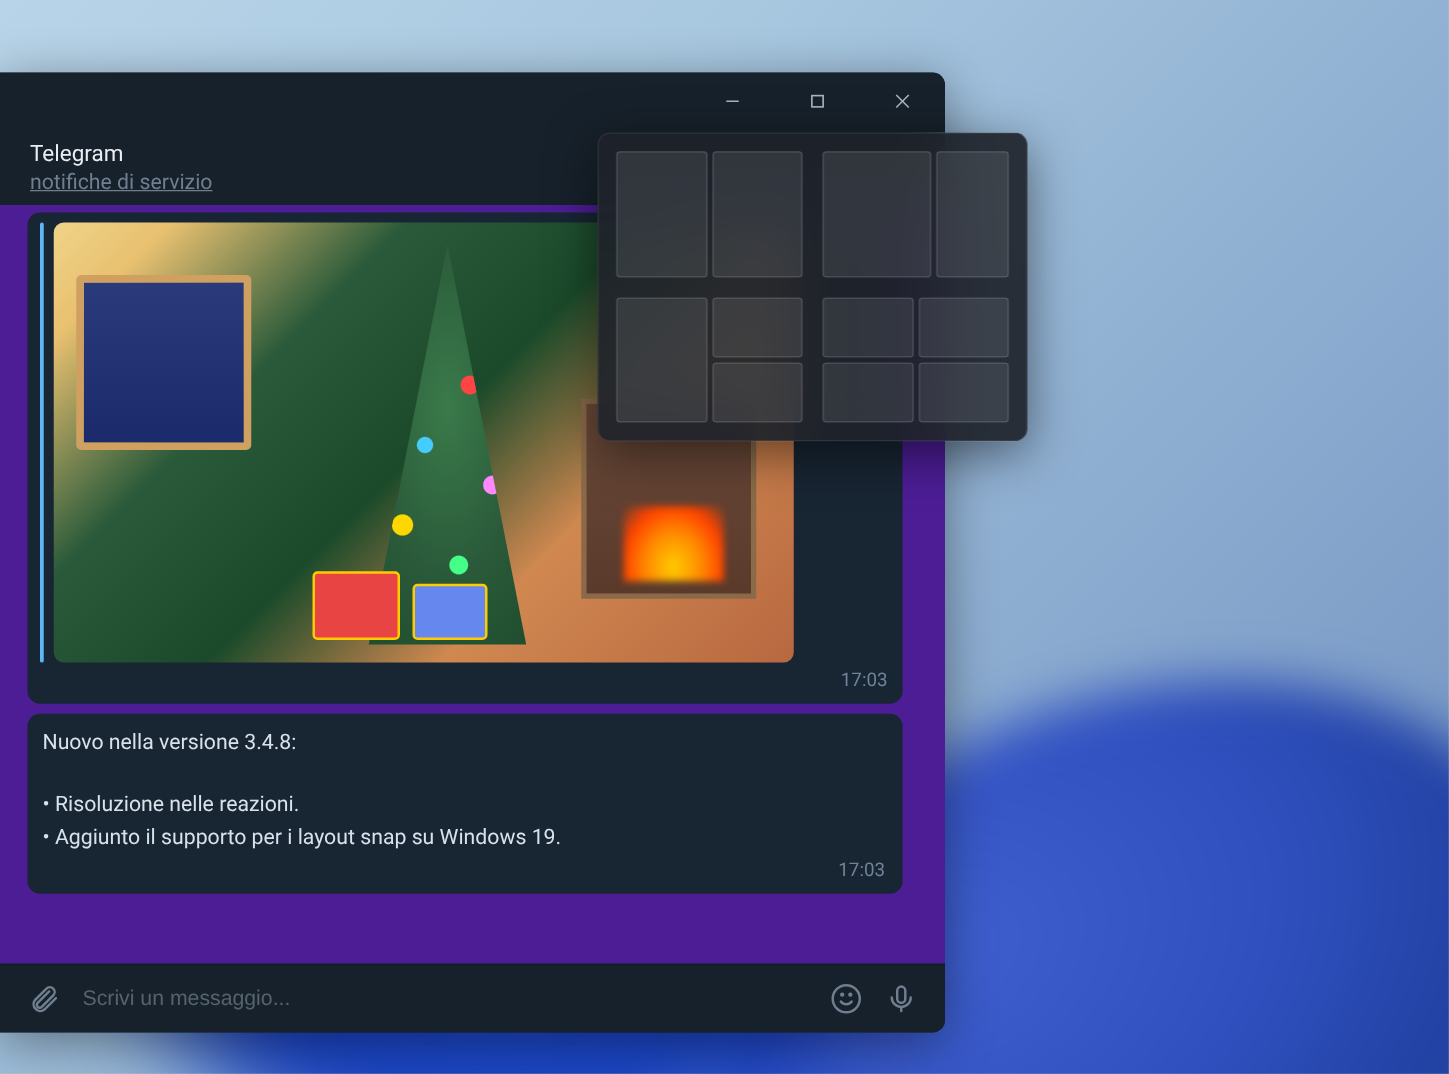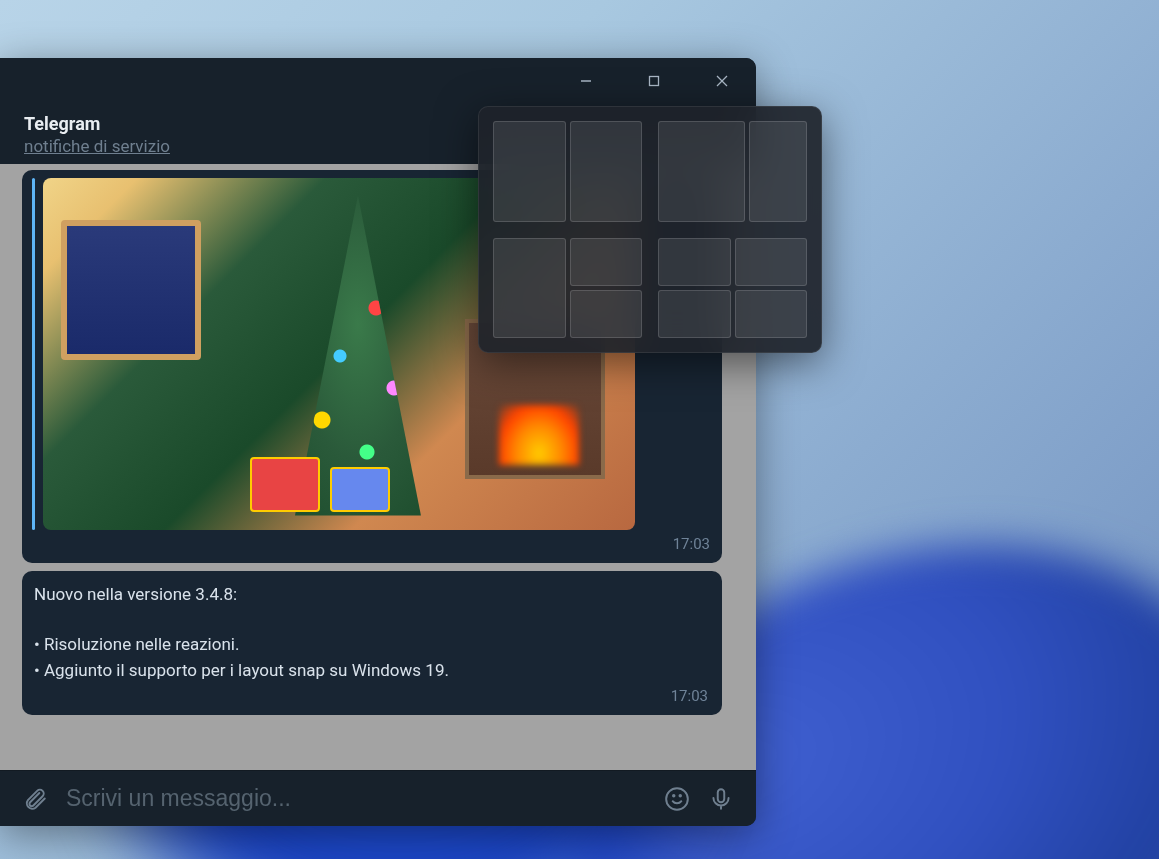--- a/index.html
+++ b/index.html
@@ -60,33 +60,33 @@
       color: #a8b5c4;
       cursor: pointer;
     }
     .header {
       padding: 10px 20px 8px 24px;
       background: #17212b;
     }
     .header-title {
       color: #e9edf1;
       font-size: 18px;
-      font-weight: 700;
+      font-weight: 400;
     }
     .header-subtitle {
       color: #6f7f8f;
       font-size: 17px;
       margin-top: 2px;
       text-decoration: underline;
     }
     .chat-area {
       flex: 1;
       overflow-y: auto;
       padding: 6px 14px 6px 22px;
-      background: #a3a3a3;
+      background: #4c1d95;
       display: flex;
       flex-direction: column;
       gap: 8px;
     }
     .msg {
       background: #182533;
       border-radius: 10px;
       padding: 8px 12px 8px 10px;
       color: #d9e2eb;
       font-size: 17px;
@@ -205,21 +205,21 @@
       color: #6f7f8f;
       cursor: pointer;
       display: flex;
       align-items: center;
     }
     .compose-input {
       flex: 1;
       background: none;
       border: none;
       color: #d9e2eb;
-      font-size: 23px;
+      font-size: 17px;
       outline: none;
     }
     .compose-input::placeholder { color: #55636f; }
 
     
     .snap-overlay {
       position: absolute;
       left: 478px;
       top: 106px;
       width: 344px;

